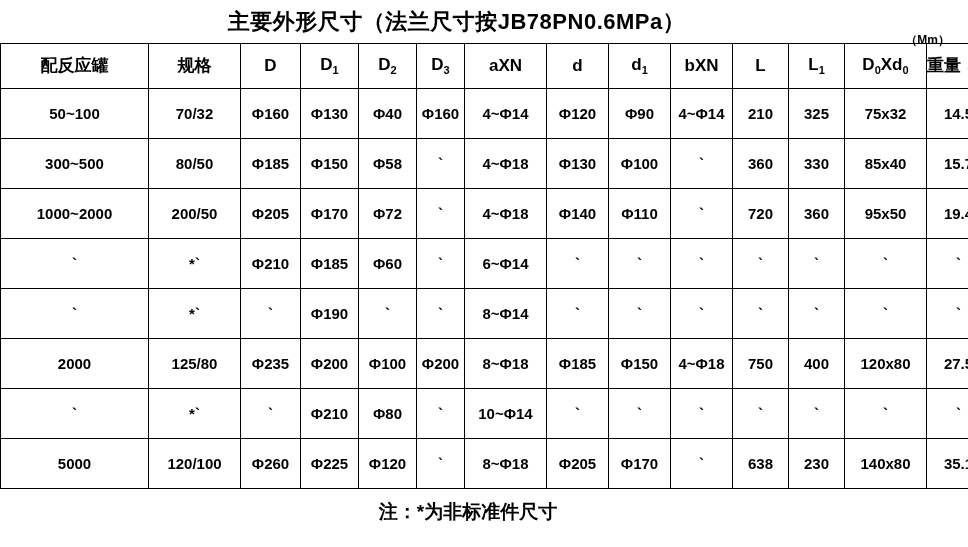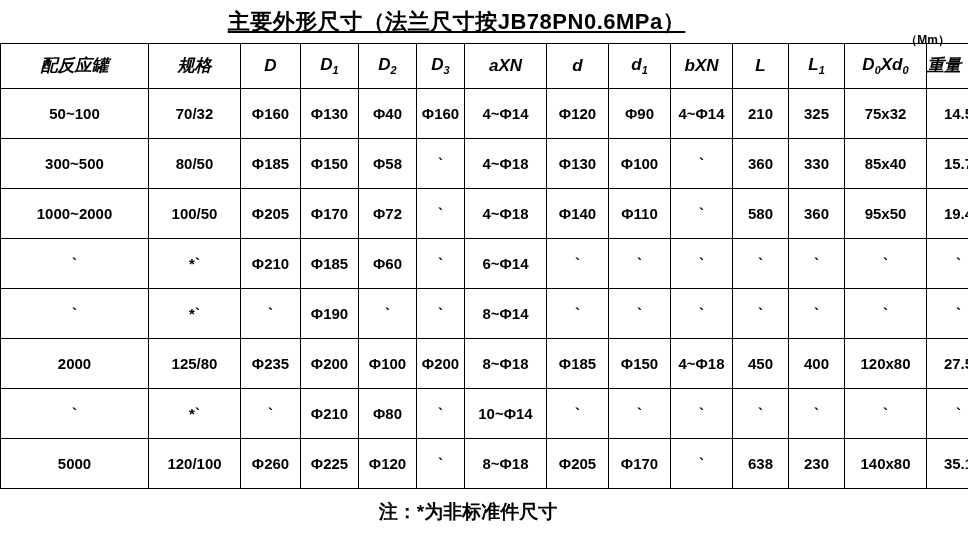--- a/index.html
+++ b/index.html
@@ -23,21 +23,20 @@
   }
   .title {
     text-align: center;
     font-size: 22px;
     font-weight: bold;
     letter-spacing: 0.5px;
     padding-top: 8px;
     padding-right: 55px;
     line-height: 1.3;
     white-space: nowrap;
-    text-decoration: underline;
   }
   .unit {
     position: absolute;
     right: 18px;
     top: 32px;
     font-size: 12px;
     font-weight: bold;
   }
   table.spec {
     border-collapse: collapse;
@@ -52,21 +51,20 @@
     font-size: 15px;
     font-weight: bold;
     padding: 0;
     height: 49px;
     white-space: nowrap;
     overflow: hidden;
   }
   table.spec thead th {
     height: 44px;
     font-size: 17px;
-    font-style: italic;
   }
   th.hdr-small {
     font-size: 15px;
   }
   .sub {
     font-size: 11px;
     vertical-align: sub;
   }
   .tiny {
     font-size: 11px;
@@ -165,30 +163,30 @@
         <td>Φ130</td>
         <td>Φ100</td>
         <td>`</td>
         <td>360</td>
         <td>330</td>
         <td>85x40</td>
         <td>15.7</td>
       </tr>
       <tr>
         <td>1000~2000</td>
-        <td>100/50</td>
+        <td>200/50</td>
         <td>Φ205</td>
         <td>Φ170</td>
         <td>Φ72</td>
         <td>`</td>
         <td>4~Φ18</td>
         <td>Φ140</td>
         <td>Φ110</td>
         <td>`</td>
-        <td>580</td>
+        <td>720</td>
         <td>360</td>
         <td>95x50</td>
         <td>19.4</td>
       </tr>
       <tr>
         <td>`</td>
         <td>*`</td>
         <td>Φ210</td>
         <td>Φ185</td>
         <td>Φ60</td>
@@ -222,21 +220,21 @@
         <td>2000</td>
         <td>125/80</td>
         <td>Φ235</td>
         <td>Φ200</td>
         <td>Φ100</td>
         <td>Φ200</td>
         <td>8~Φ18</td>
         <td>Φ185</td>
         <td>Φ150</td>
         <td>4~Φ18</td>
-        <td>450</td>
+        <td>750</td>
         <td>400</td>
         <td>120x80</td>
         <td>27.5</td>
       </tr>
       <tr>
         <td>`</td>
         <td>*`</td>
         <td>`</td>
         <td>Φ210</td>
         <td>Φ80</td>

